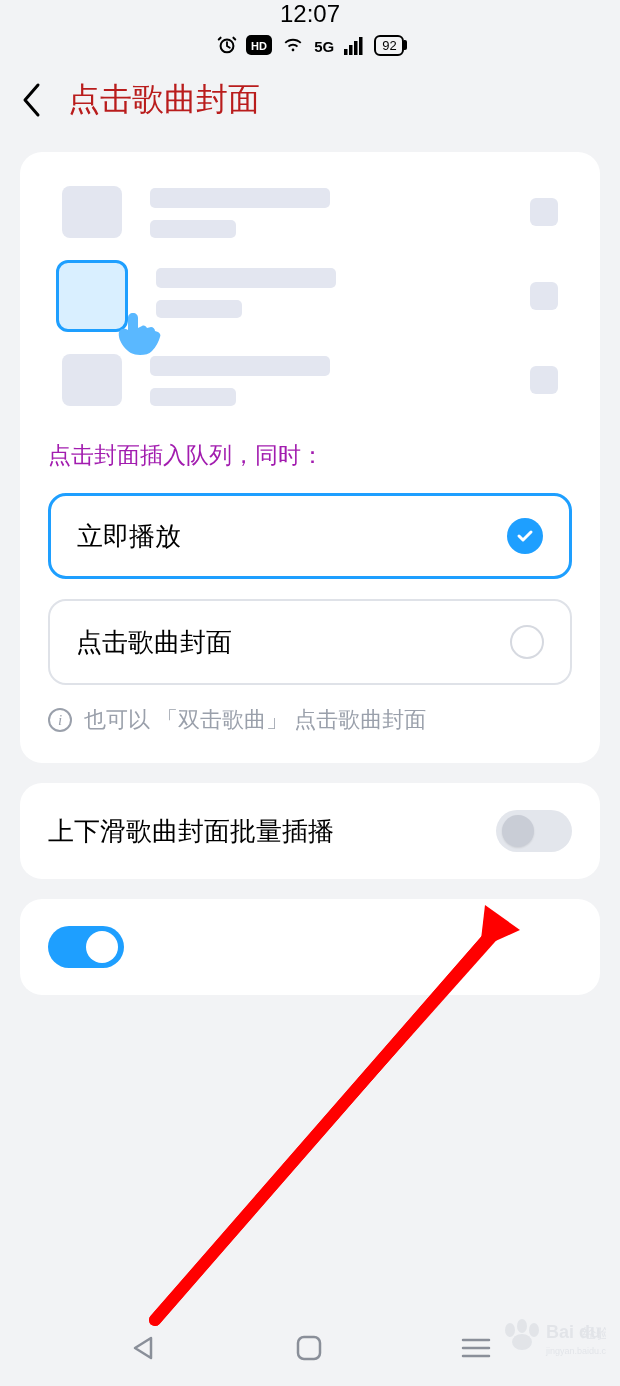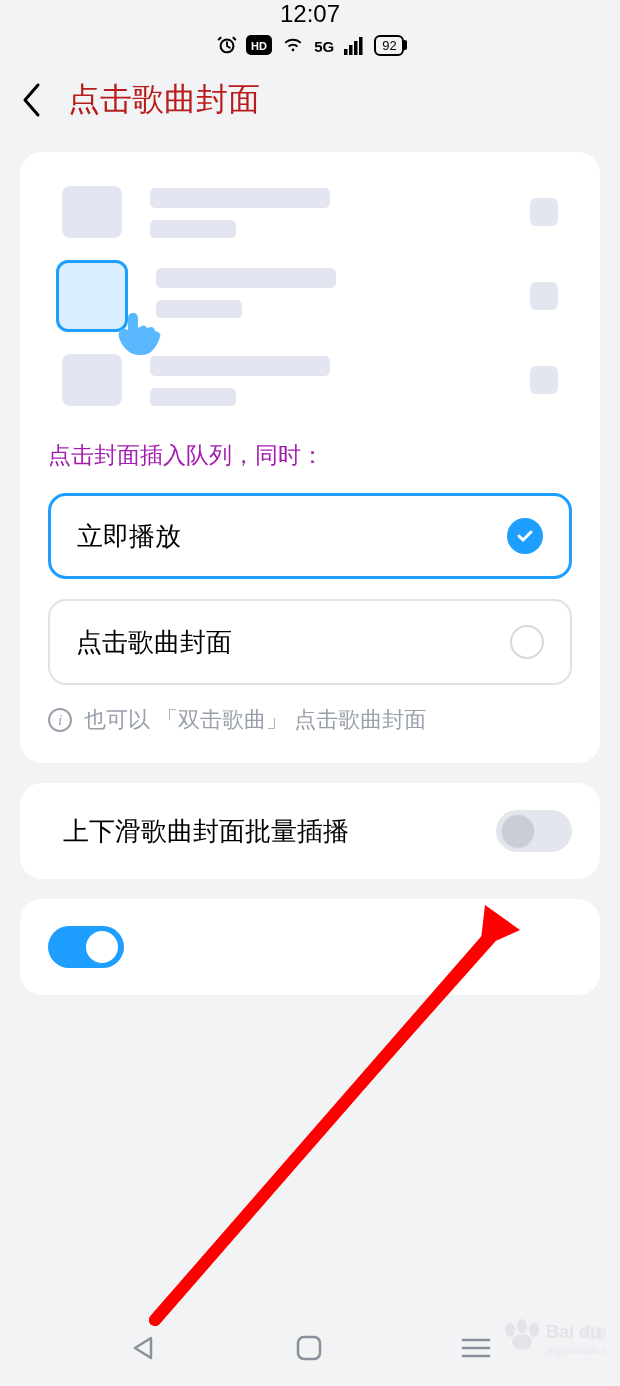--- a/index.html
+++ b/index.html
@@ -150,21 +150,21 @@
 .setting-row {
   background: #fff;
   border-radius: 22px;
   margin: 0 20px 20px 20px;
   height: 96px;
   display: flex;
   align-items: center;
   justify-content: space-between;
   padding: 0 28px;
 }
-.setting-label { font-size: 26px; color: #000; margin-left: 15px; }
+.setting-label { font-size: 26px; color: #000; }
 .toggle {
   width: 76px; height: 42px; border-radius: 21px; position: relative;
 }
 .toggle.off { background: #e3e6ec; }
 .toggle.on { background: #1e9fff; }
 .toggle-knob {
   width: 32px; height: 32px; background: #fff; border-radius: 50%;
   position: absolute; top: 5px;
 }
 .toggle.off .toggle-knob { left: 6px; background: #fff; box-shadow: 0 1px 2px rgba(0,0,0,.1); }

